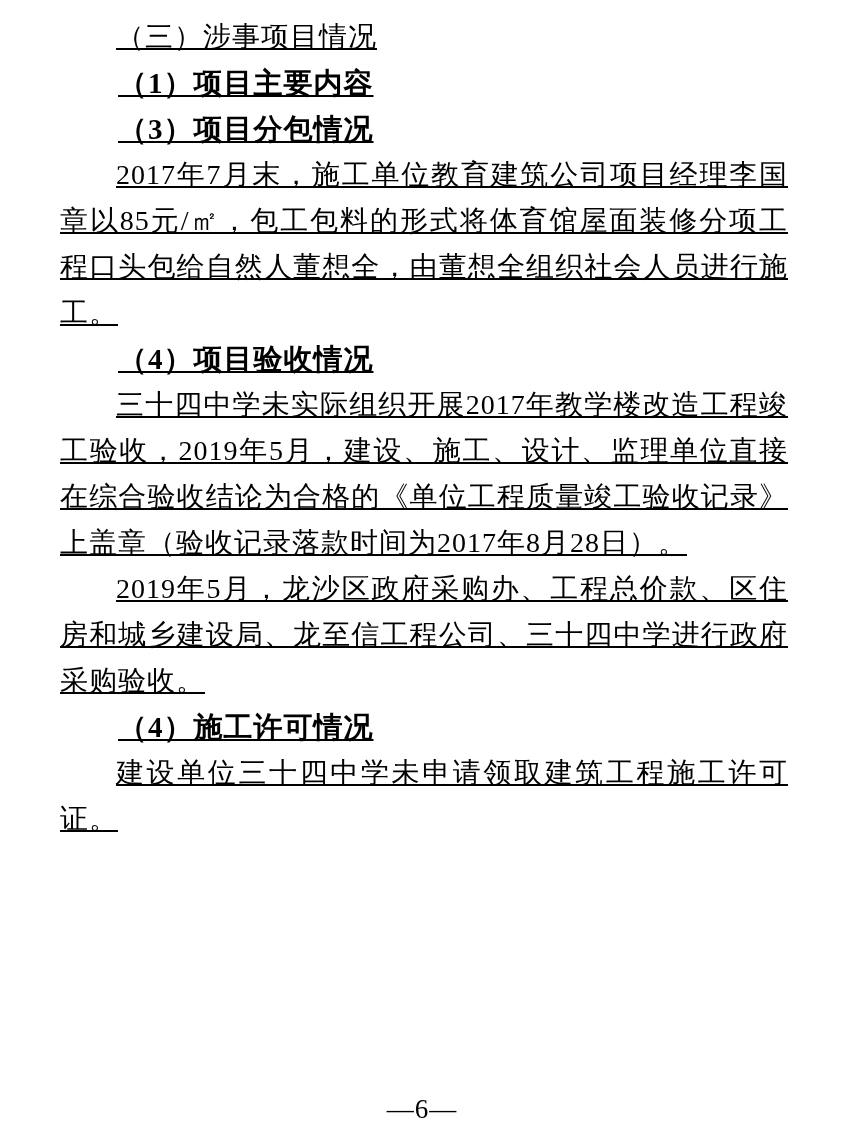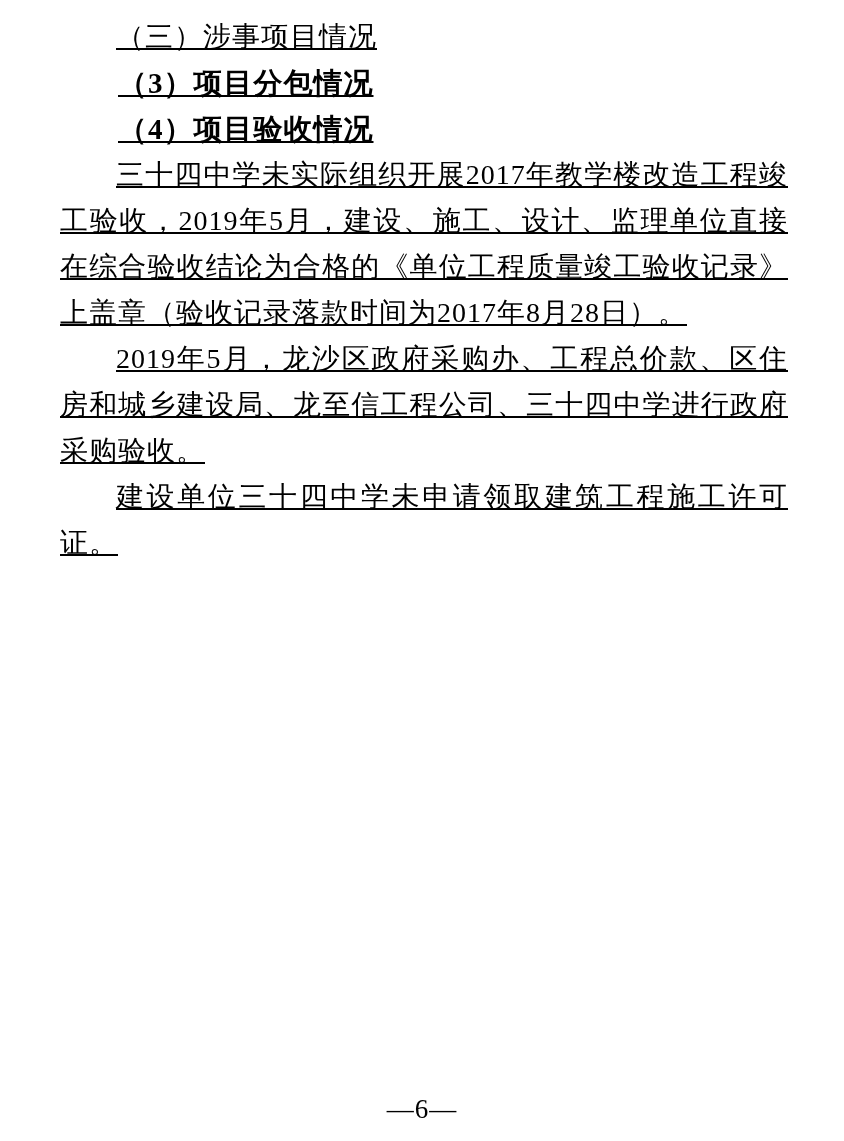--- a/index.html
+++ b/index.html
@@ -42,21 +42,24 @@
     font-size: 27px;
     letter-spacing: 1px;
     color: #000000;
   }
 </style>
 </head>
 <body>
 
 <div class="content">
   <p class="line kai-heading">（三）涉事项目情况</p>
+  <p class="line bold-heading">（1）项目主要内容</p>
   <p class="line bold-heading">（3）项目分包情况</p>
+  <p class="line paragraph">2017年7月末，施工单位教育建筑公司项目经理李国章以85元/㎡，包工包料的形式将体育馆屋面装修分项工程口头包给自然人董想全，由董想全组织社会人员进行施工。</p>
   <p class="line bold-heading">（4）项目验收情况</p>
   <p class="line paragraph">三十四中学未实际组织开展2017年教学楼改造工程竣工验收，2019年5月，建设、施工、设计、监理单位直接在综合验收结论为合格的《单位工程质量竣工验收记录》上盖章（验收记录落款时间为2017年8月28日）。</p>
   <p class="line paragraph">2019年5月，龙沙区政府采购办、工程总价款、区住房和城乡建设局、龙至信工程公司、三十四中学进行政府采购验收。</p>
+  <p class="line bold-heading">（4）施工许可情况</p>
   <p class="line paragraph">建设单位三十四中学未申请领取建筑工程施工许可证。</p>
 
 </div>
 
 <div class="page-number">—6—</div>
 
 </body></html>

